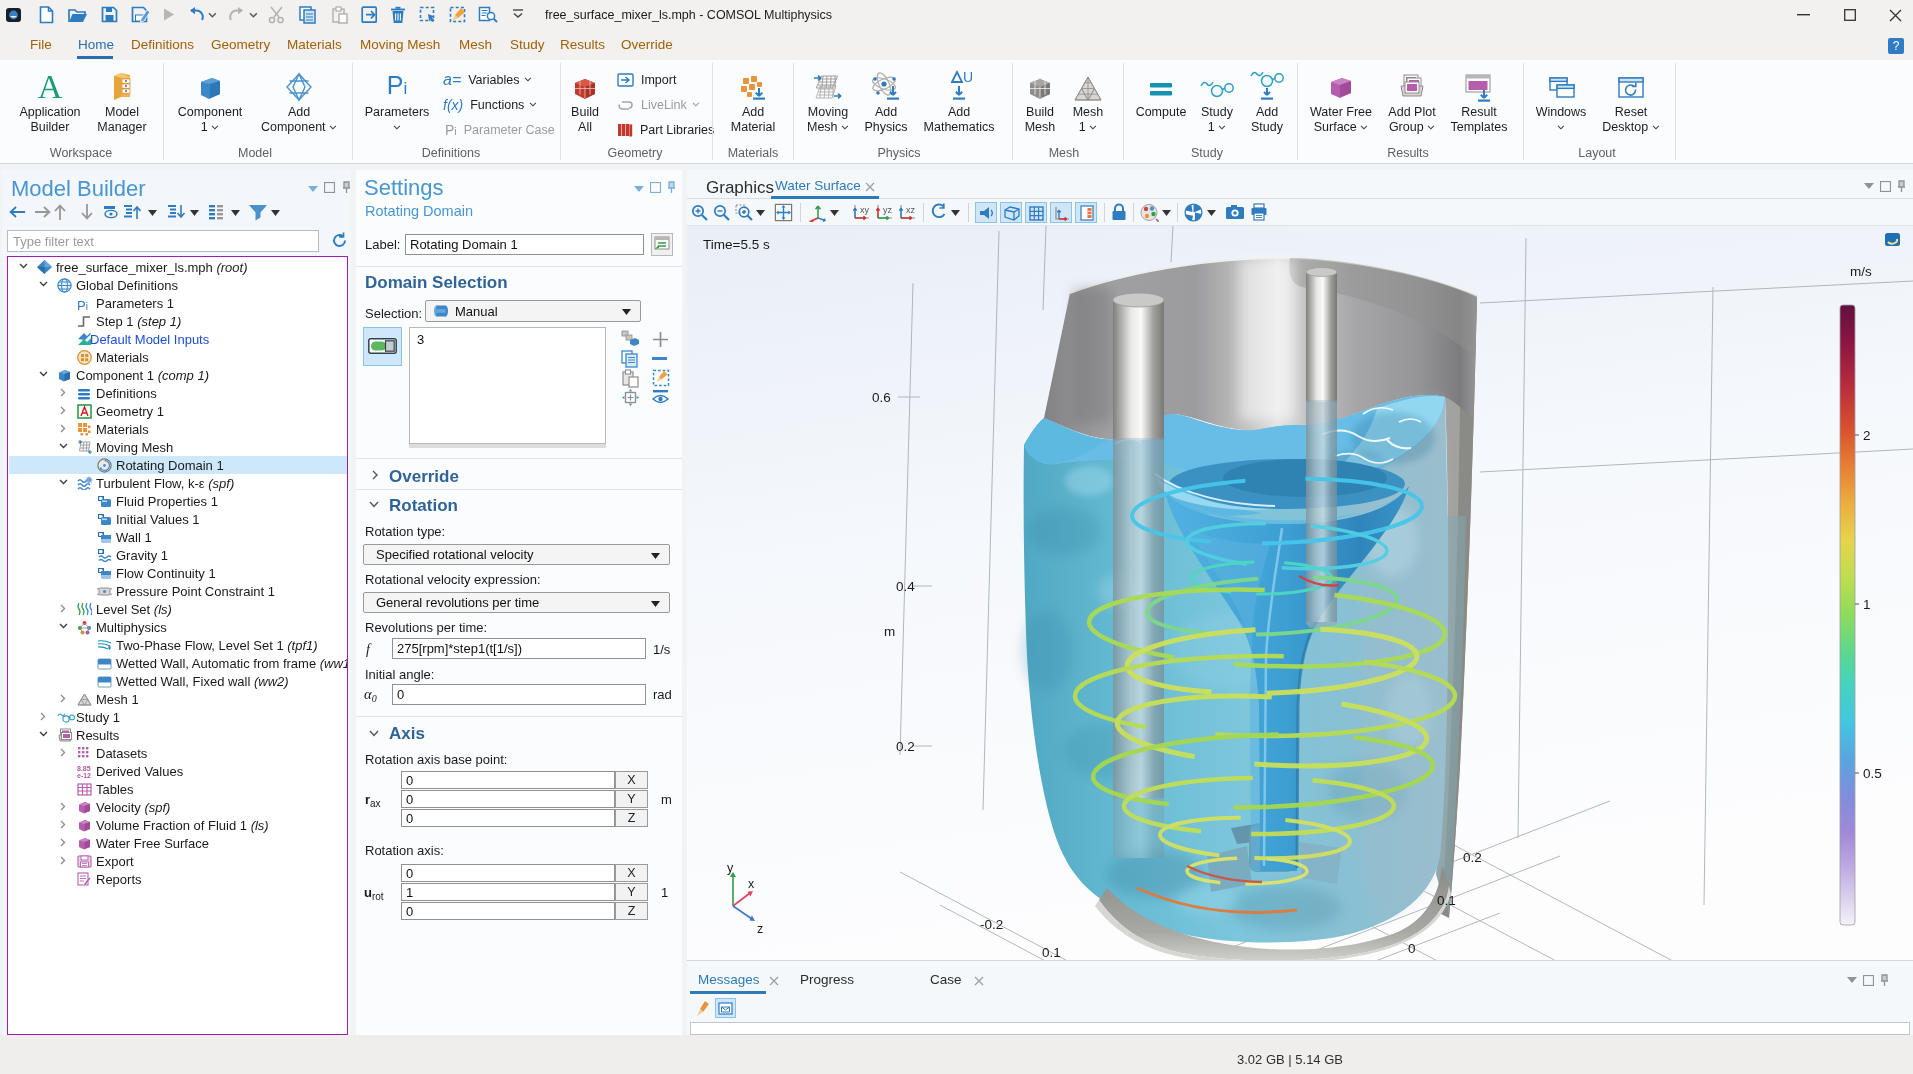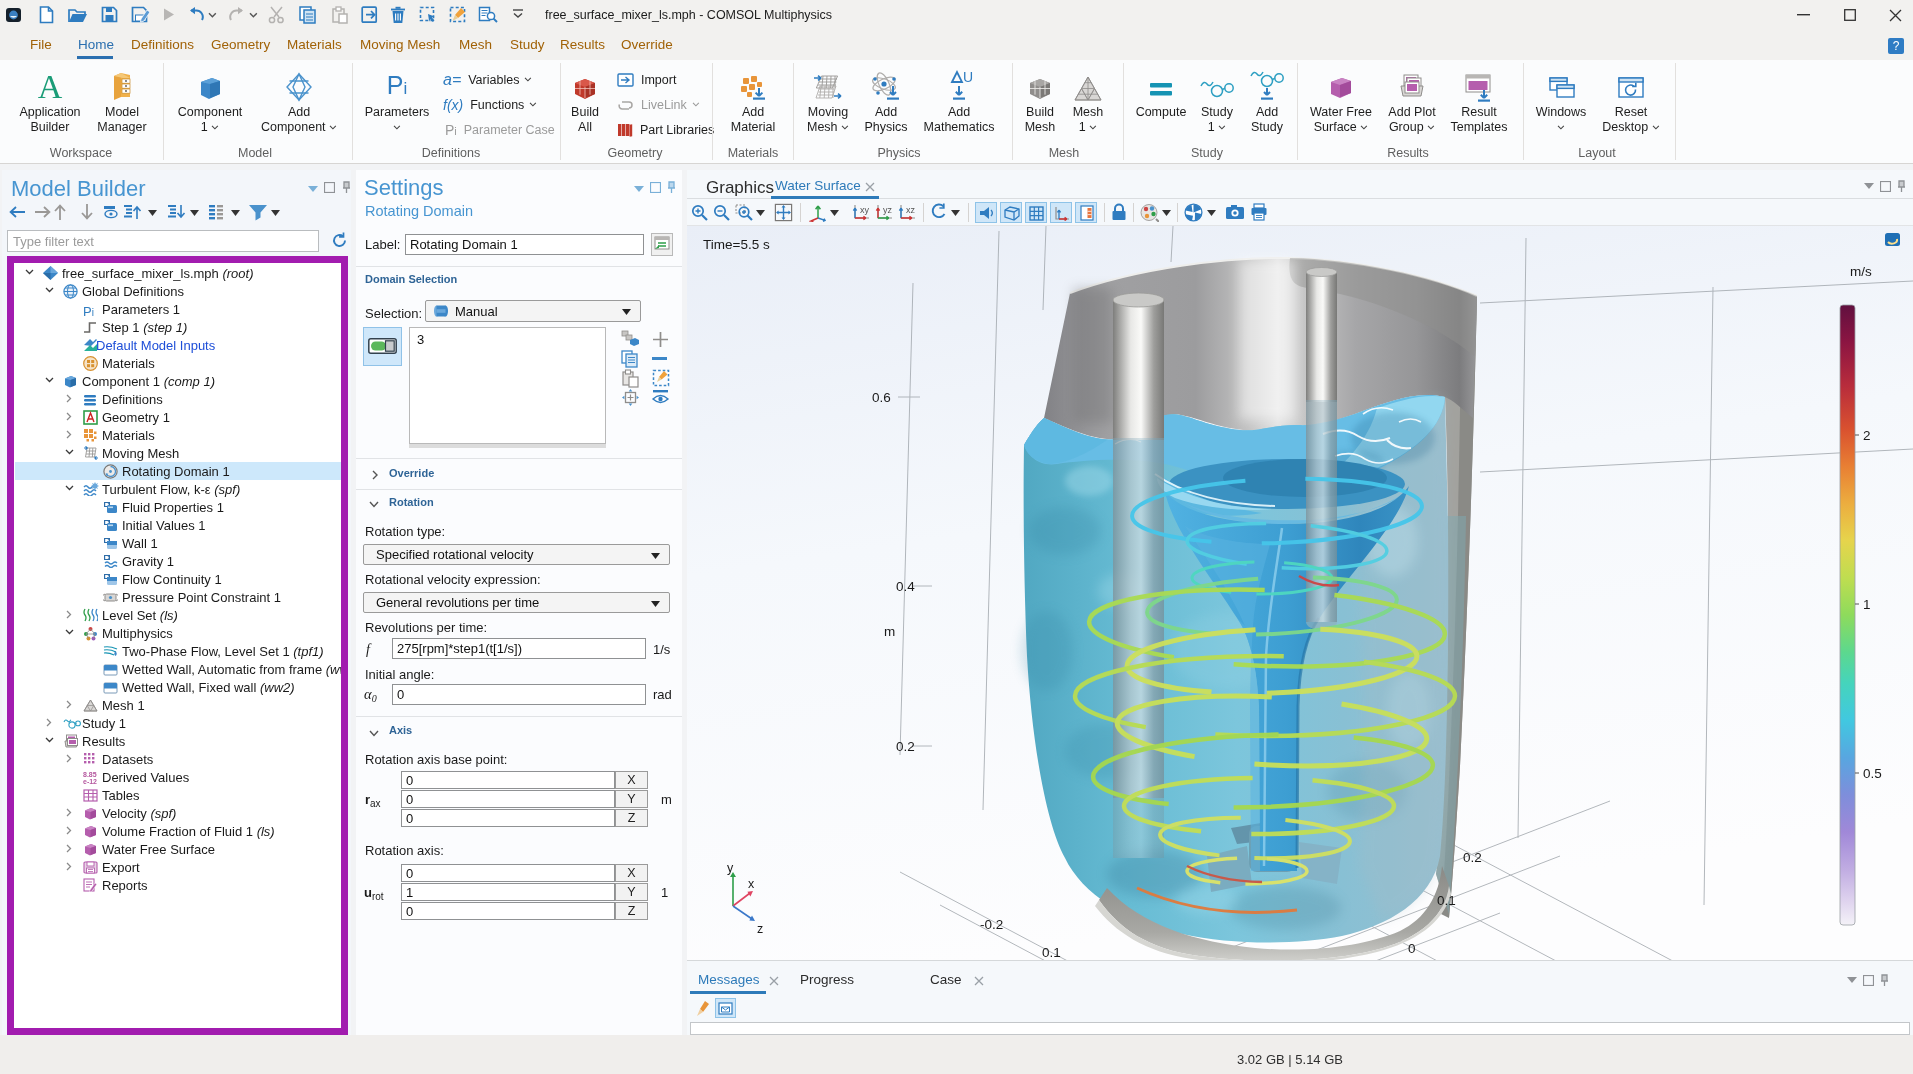--- a/index.html
+++ b/index.html
@@ -20,21 +20,21 @@
   #statusbar { position:absolute; left:0; top:1035px; width:1913px; height:39px; background:#f0eeec; }
   
   #mb-panel { position:absolute; left:2px; top:170px; width:349px; height:865px; background:#f3f6fa; }
   #set-panel { position:absolute; left:356px; top:170px; width:326px; height:865px; background:#fbfcfe; }
   #gfx-panel { position:absolute; left:687px; top:170px; width:1226px; height:790px; background:#f5f8fb; }
   #msg-panel { position:absolute; left:687px; top:960px; width:1226px; height:75px; background:#f5f8fb; }
   .ptitle { font-size:22px; color:#4795d1; }
   .chev { position:absolute; top:4px; } .chev svg { display:block; }
   .em { font-style:italic; }
   .formlbl { position:absolute; font-size:13px; color:#1a1a1a; white-space:nowrap; }
-  .sechdr { position:absolute; font-size:11px; font-weight:bold; color:#2f6496; }
+  .sechdr { position:absolute; font-size:17px; font-weight:bold; color:#2f6496; }
   .tinput { position:absolute; background:#fff; border:1px solid #8f9193; font-size:13px; color:#111; padding-left:4px; display:flex; align-items:center; }
   .combo { position:absolute; background:#f4f4f4; border:1px solid #9a9a9a; border-radius:2px; font-size:13px; color:#111; display:flex; align-items:center; }
   .divline { position:absolute; left:0; width:326px; height:1px; background:#e1e3e6; }
   .unit { position:absolute; font-size:13px; color:#1a1a1a; }
   .xyz { position:absolute; width:33px; background:#f2f2f2; border:1px solid #9a9a9a; font-size:12.5px; color:#222; text-align:center; }
 </style>
 </head>
 <body>
 
 <div id="titlebar">
@@ -547,21 +547,21 @@
       <path d="M0 0h9L4.5 6z" fill="#333"></path>
     </svg>
 
   <div class="abs" style="left:5px; top:60px; width:312px; height:22px; background:#fff; border:1px solid #b9bcbf;"></div>
   <div class="abs" style="left:11px; top:64px; font-size:13px; color:#9b9b9b;">Type filter text</div>
   <svg class="abs" style="left:329px; top:62px;" width="17" height="17" viewBox="0 0 17 17">
       <path d="M14 8.5 a5.5 5.5 0 1 1 -2 -4.2" fill="none" stroke="#2f7cc0" stroke-width="1.9"></path>
       <path d="M12.5 0.5 v4.4 h-4.4" fill="none" stroke="#2f7cc0" stroke-width="1.7"></path>
     </svg>
 
-  <div class="abs" style="left:5px; top:86px; width:341px; height:779px; background:#fff; border:7px solid #a21caf; overflow:hidden;" id="treebox">
+  <div class="abs" style="left:5px; top:86px; width:341px; height:779px; background:#fff; border:1px solid #a21caf; overflow:hidden;" id="treebox">
   <div class="chev abs" style="left:11px; top:6px;">
         <svg width="9" height="6" viewBox="0 0 9 6">
           <path d="M1 1 l3.5 3.5 L8 1" fill="none" stroke="#3a3a3a" stroke-width="1.3"></path>
         </svg>
       </div>
   <div class="abs" style="left:29px; top:3px; width:16px; height:15px;"><svg width="15" height="14" viewBox="0 0 15 14">
           <path d="M7.5 0 L15 7 L7.5 14 L0 7z" fill="#3c87c8"></path>
           <path d="M7.5 0 L15 7 L7.5 7z" fill="#6aa8dc"></path>
           <path d="M0 7 L7.5 14 L7.5 7z" fill="#2a6da8"></path>
         </svg></div>

